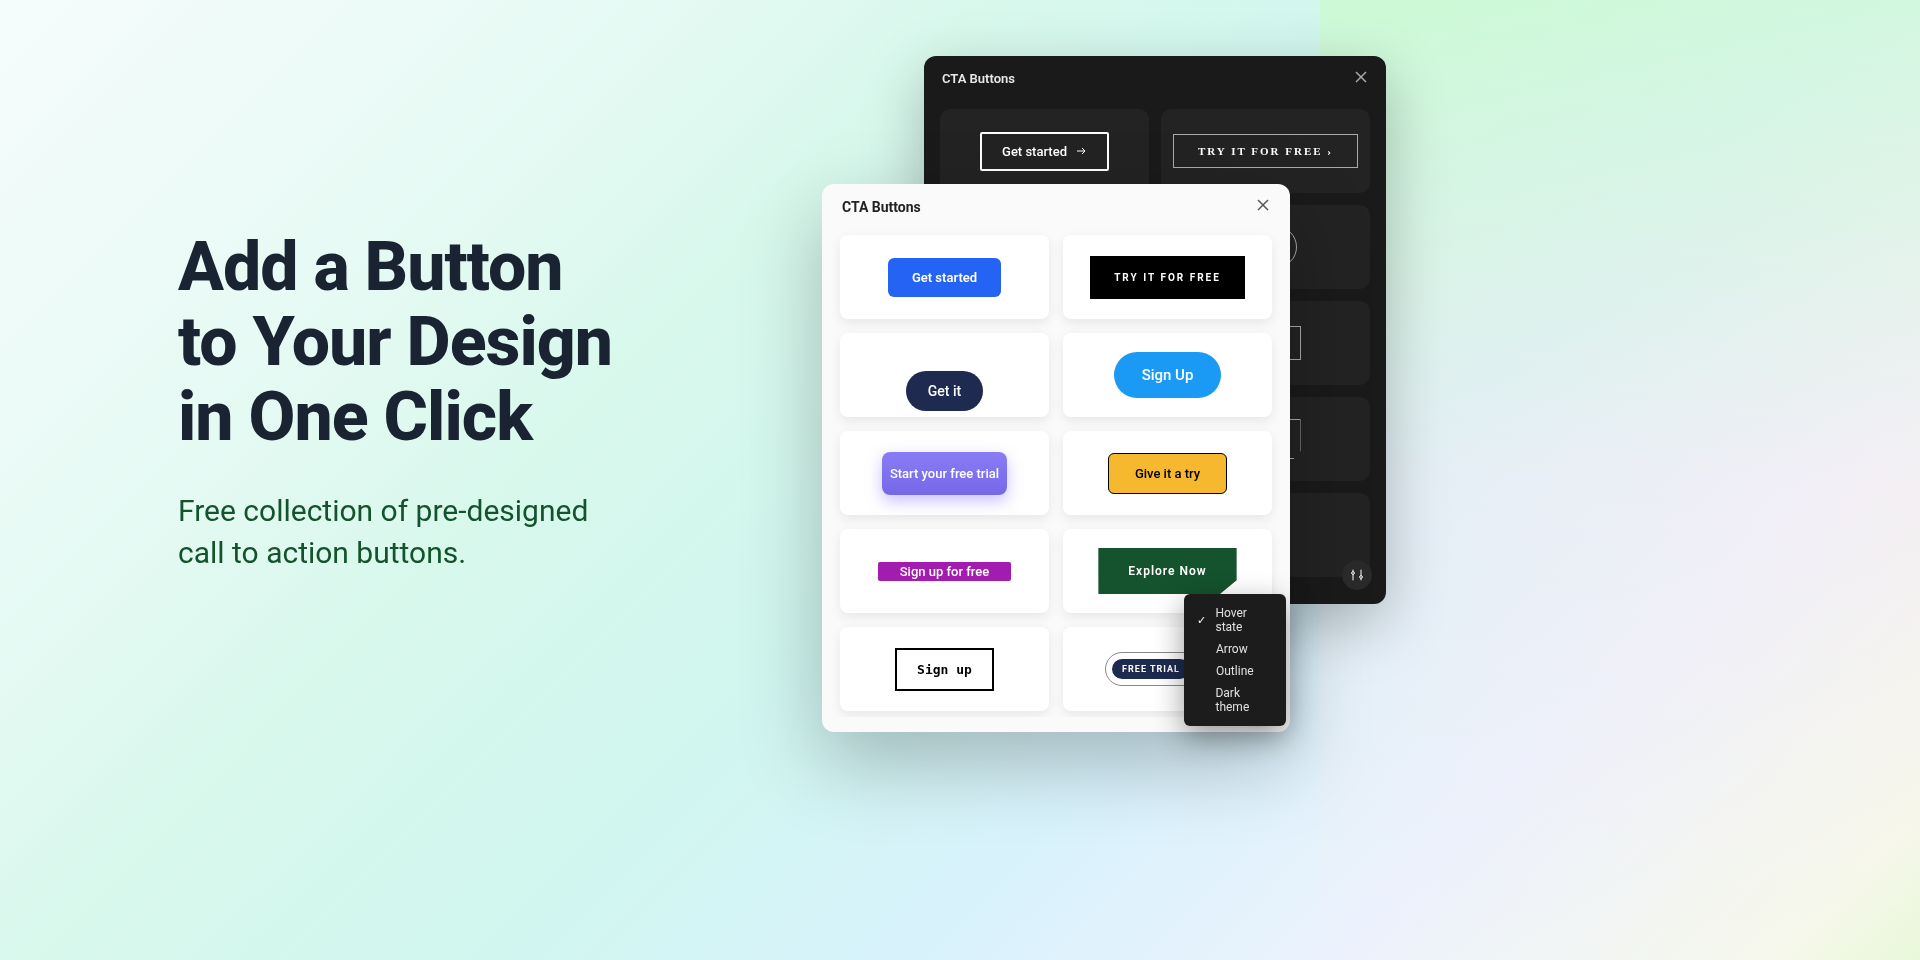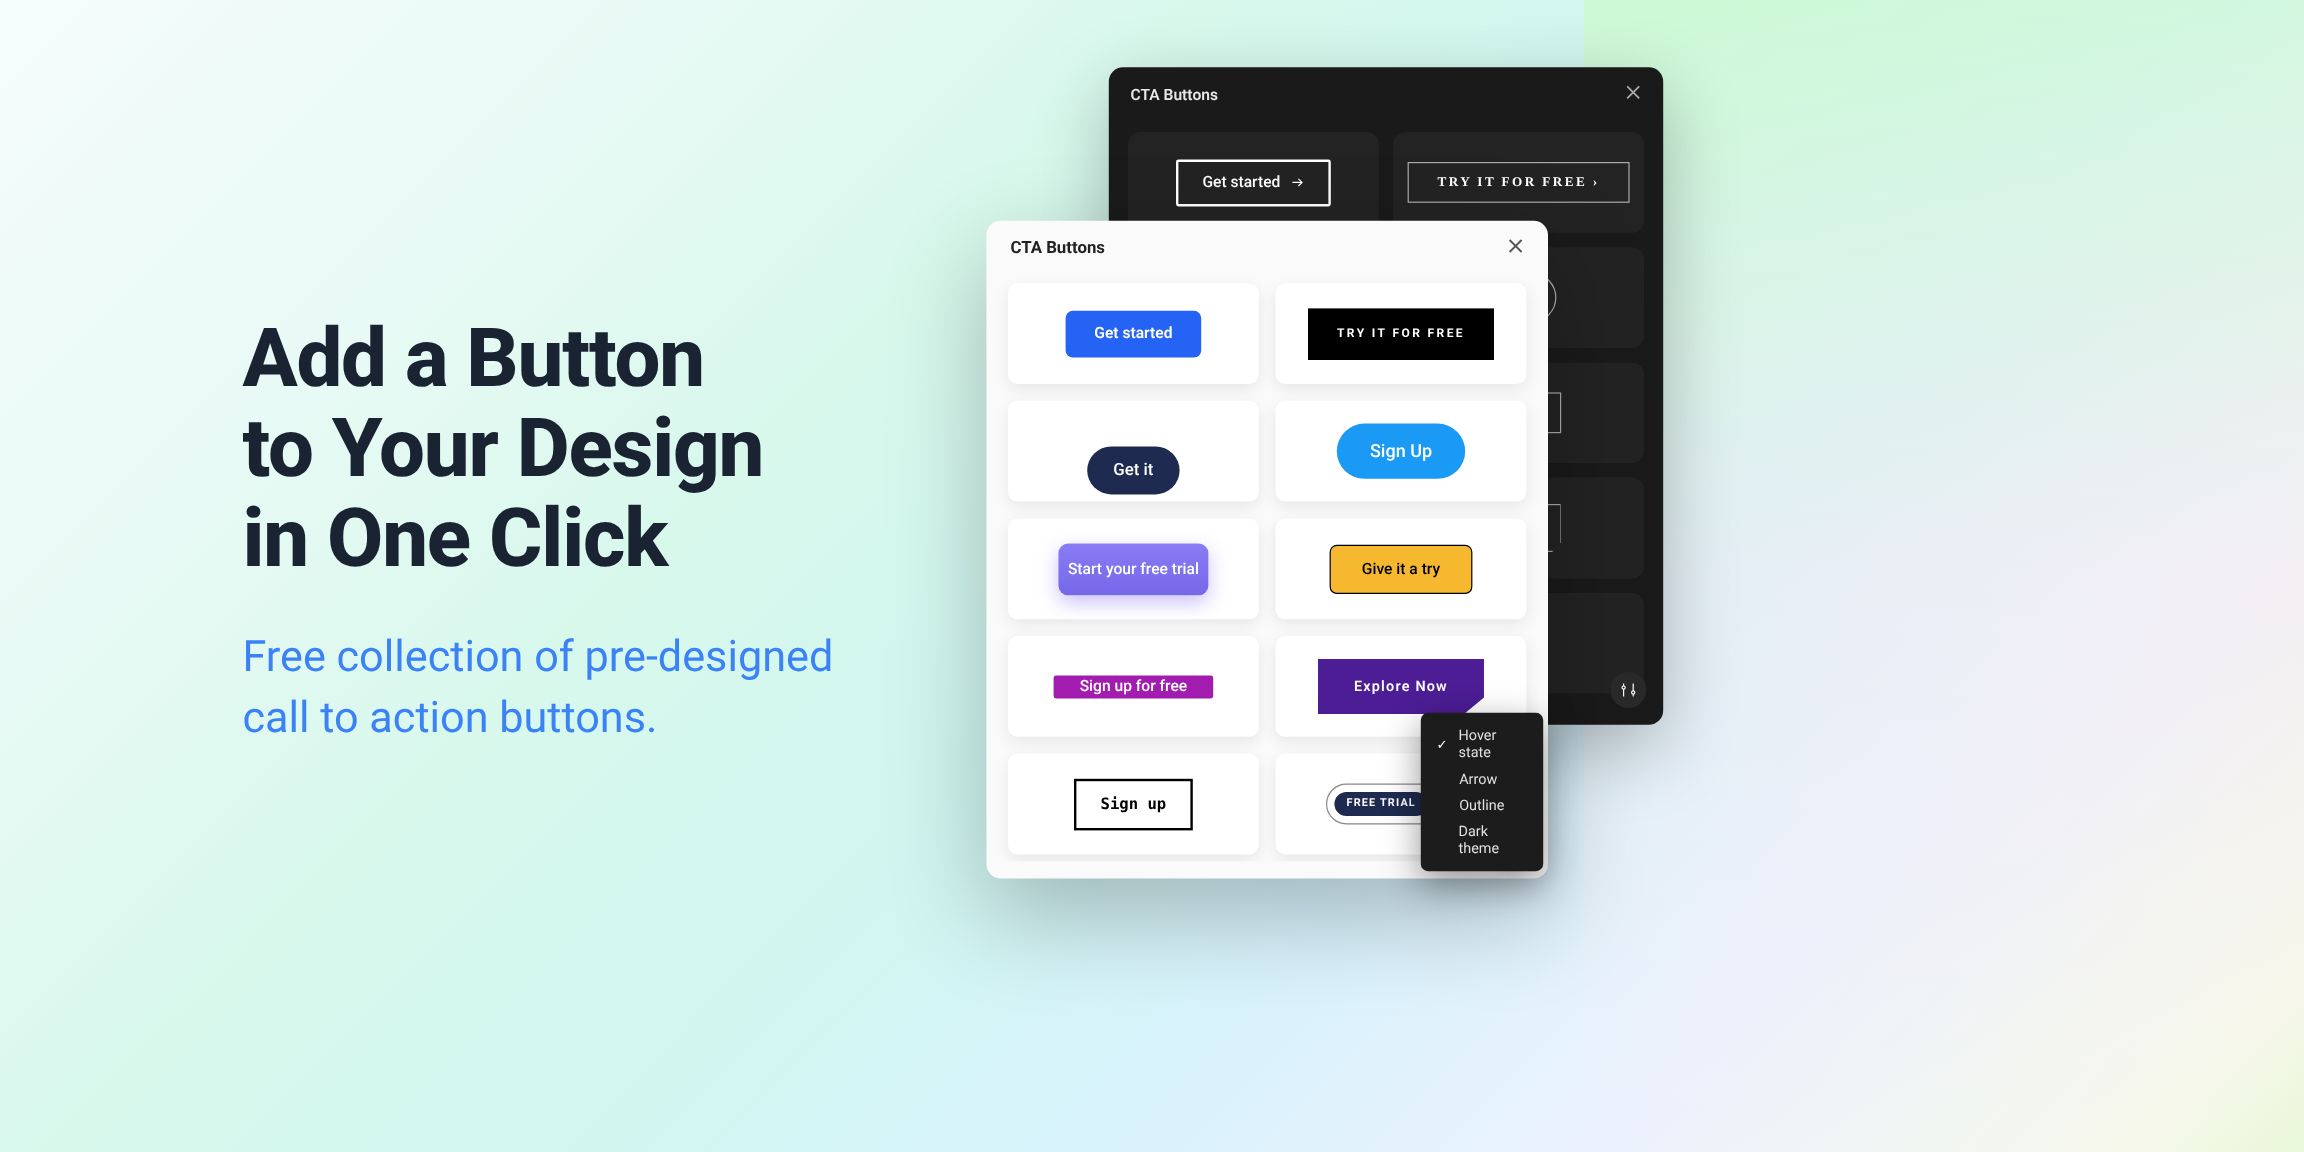--- a/index.html
+++ b/index.html
@@ -11,37 +11,36 @@
     position: absolute;
     right: 0;
     top: 0;
     width: 600px;
     height: 960px;
     background: linear-gradient(180deg, rgba(200,255,180,0.4), rgba(255,230,230,0.3) 50%, rgba(255,255,255,0));
     pointer-events: none;
   }
   .hero-text {
     position: absolute;
-    left: 202px;
+    left: 178px;
     top: 230px;
     width: 600px;
-    margin-top: 32px;
   }
   .hero-title {
     font-size: 68px;
     font-weight: 800;
     line-height: 1.1;
     color: #1a2332;
     letter-spacing: -1px;
   }
   .hero-subtitle {
     margin-top: 36px;
-    font-size: 36px;
+    font-size: 30px;
     font-weight: 400;
-    color: #3b82f6;
+    color: #14532d;
     line-height: 1.4;
   }
 
   
   .dark-panel {
     position: absolute;
     left: 924px;
     top: 56px;
     width: 462px;
     height: 548px;
@@ -218,21 +217,21 @@
   }
   .btn-pink {
     background: #a21caf;
     color: #fff;
     font-size: 13px;
     font-weight: 500;
     padding: 2px 22px;
     border-radius: 2px;
   }
   .btn-indigo-bevel {
-    background: #4c1d95;
+    background: #14532d;
     color: #fff;
     font-size: 12px;
     font-weight: 600;
     letter-spacing: 1px;
     padding: 16px 30px;
     clip-path: polygon(0 0, 100% 0, 100% 70%, 88% 100%, 0 100%);
   }
   .btn-blackbox {
     background: #fff;
     border: 2px solid #000;

